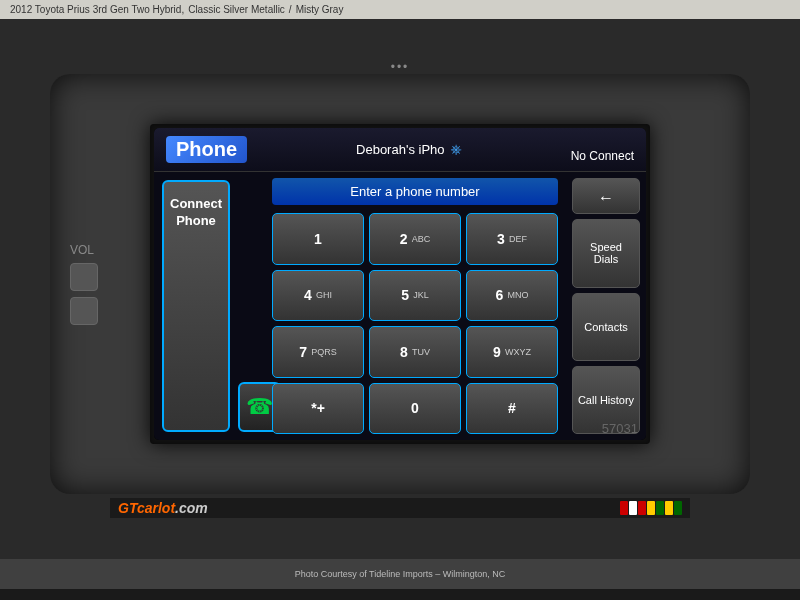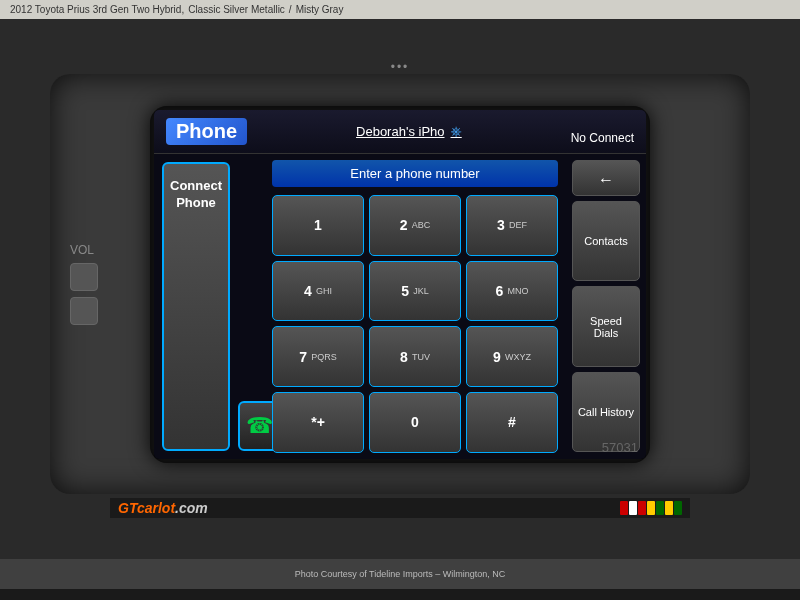--- a/index.html
+++ b/index.html
@@ -44,23 +44,23 @@
       position: relative;
       display: flex;
       align-items: center;
       justify-content: center;
       box-shadow: inset 0 0 30px rgba(0,0,0,0.8);
     }
 
     
     .screen-bezel {
       width: 500px;
-      height: 357px;
+      height: 320px;
       background: #111;
-      border-radius: 17px;
+      border-radius: 4px;
       padding: 4px;
       box-shadow: 0 0 20px rgba(0,0,0,0.9), inset 0 0 5px rgba(0,0,0,0.5);
       position: relative;
     }
 
     
     .screen {
       width: 100%;
       height: 100%;
       background: #000;
@@ -88,21 +88,20 @@
       padding: 2px 10px;
       border-radius: 4px;
     }
 
     .device-name {
       color: #fff;
       font-size: 13px;
       display: flex;
       align-items: center;
       gap: 6px;
-      text-decoration: underline;
     }
 
     .bluetooth-icon {
       color: #4af;
       font-size: 14px;
     }
 
     .no-connect {
       color: #fff;
       font-size: 12px;
@@ -412,22 +411,22 @@
                   <span class="key-main">0</span>
                 </div>
                 <div class="key-btn">
                   <span class="key-main">#</span>
                 </div>
               </div>
           </div>
 
           <div class="right-panel">
             <div class="backspace-btn">←</div>
+            <div class="right-menu-btn">Speed Dials</div>
             <div class="right-menu-btn">Contacts</div>
-            <div class="right-menu-btn">Speed Dials</div>
             <div class="right-menu-btn">Call History</div>
           </div>
 
         </div>
       </div>
 
       <div class="watermark">57031</div>
     </div>
   </div>
 

